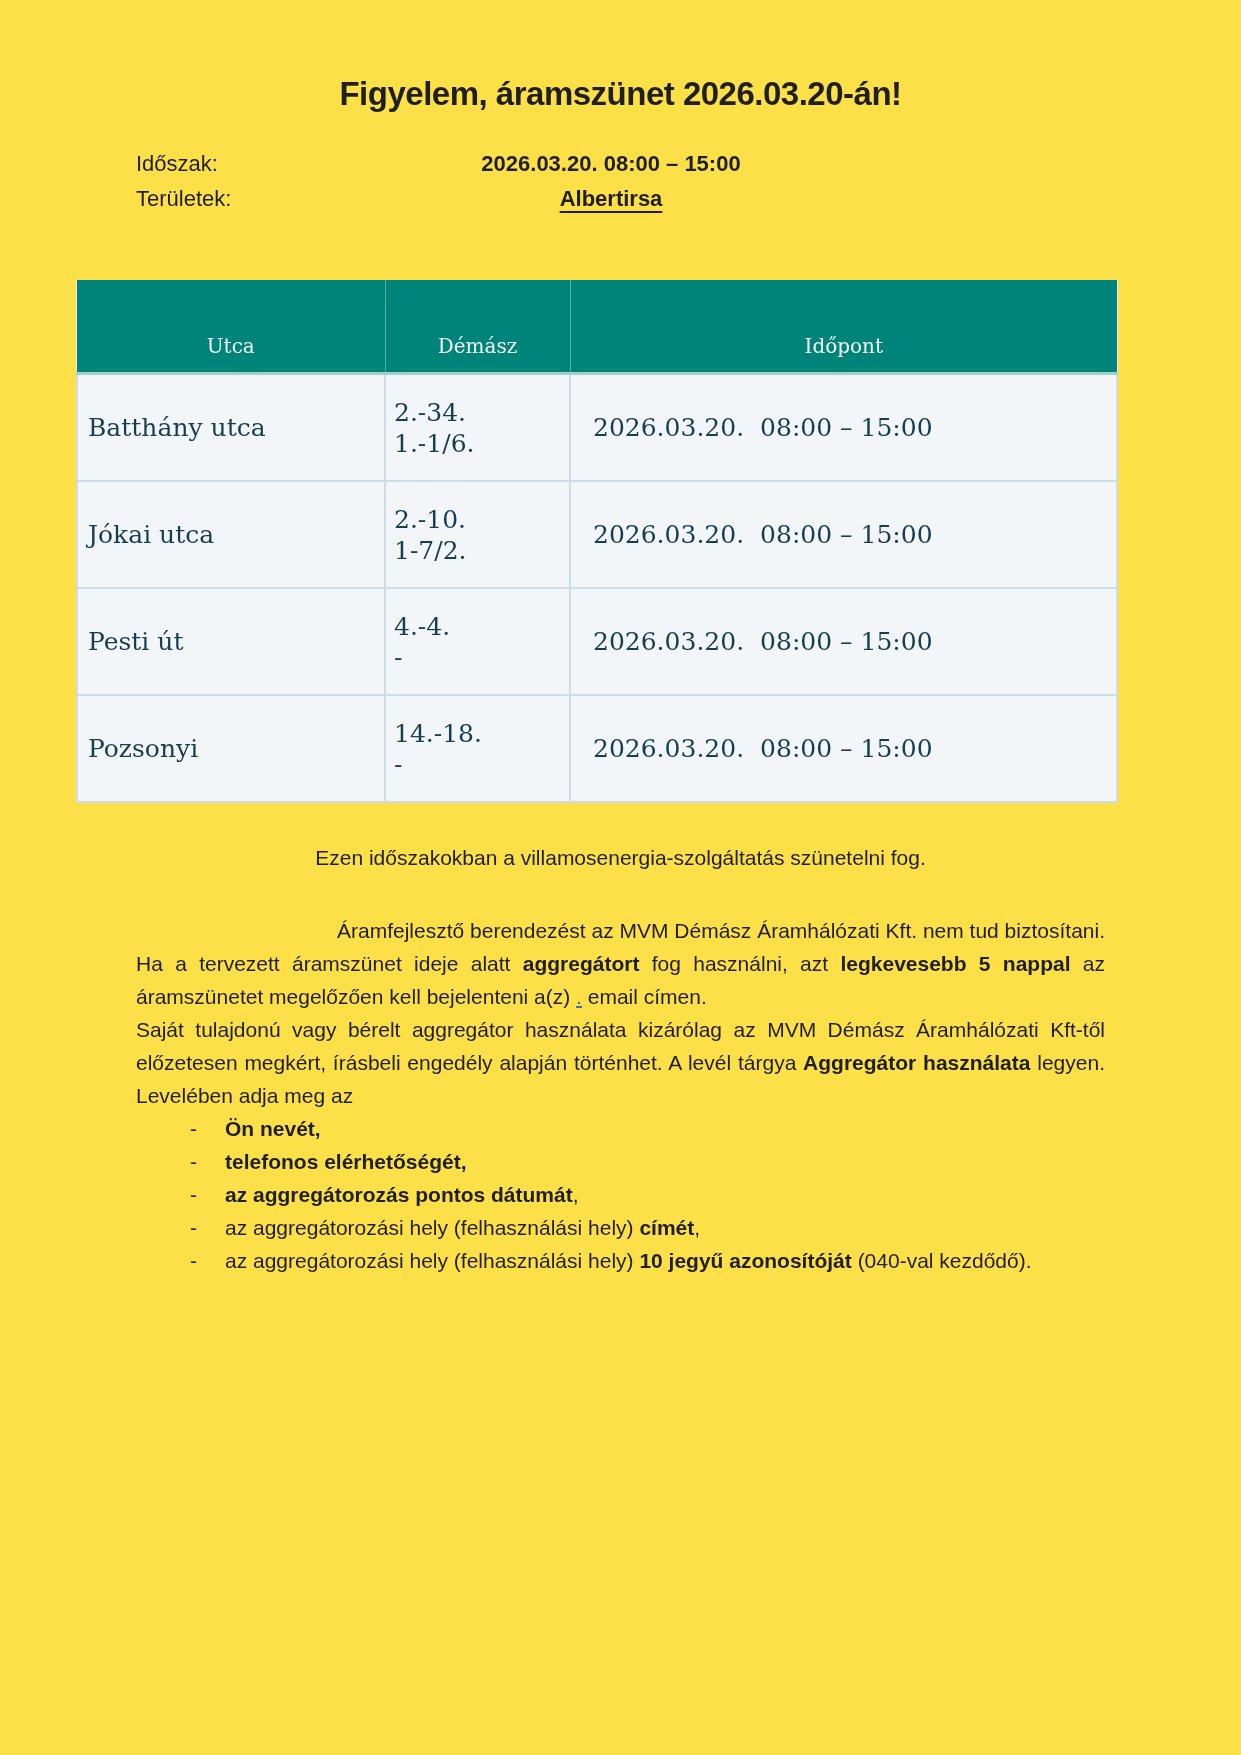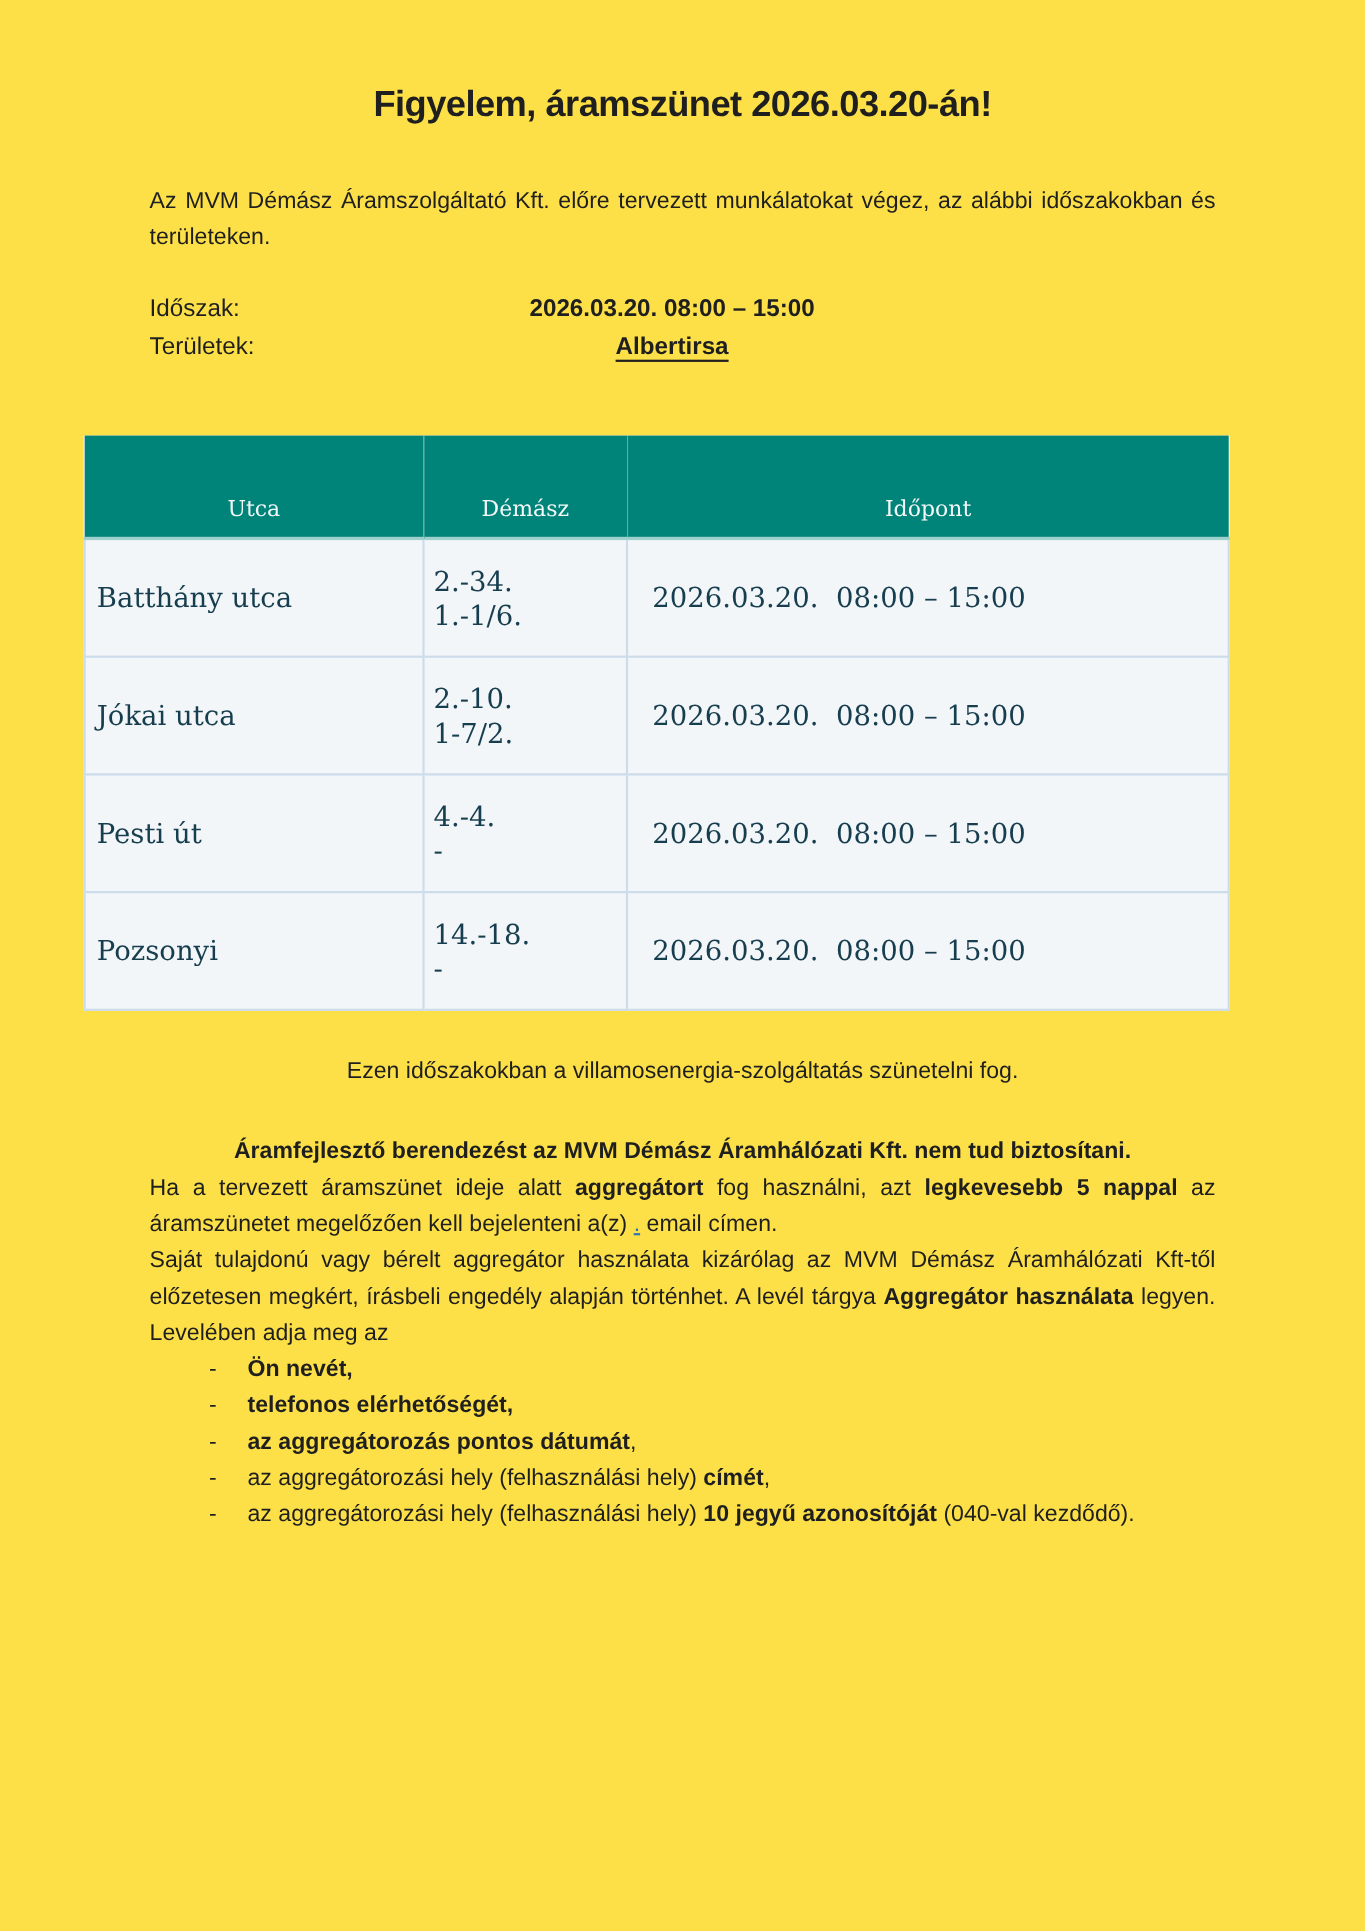--- a/index.html
+++ b/index.html
@@ -75,39 +75,38 @@
   .tgap { margin-left: 16px; }
 
   .center-note {
     margin: 38px 0 0 0;
     font-size: 21px; line-height: 33px;
     text-align: center;
   }
 
   .body-block { margin-top: 40px; font-size: 21px; line-height: 33px; }
   .body-block p { margin: 0; }
-  .bold-line { font-weight: 700; text-align: center; }
+  .bold-line { font-weight: 400; text-align: right; }
   .just { text-align: justify; }
   .b { font-weight: 700; }
   .lnk { color: #2e74b5; text-decoration: underline; cursor: pointer; }
 
   .list { margin: 0; }
   .li { display: flex; }
   .dash { width: 35px; flex: 0 0 35px; padding-left: 54px; }
   .litext { flex: 1; text-align: justify; }
 </style>
 </head>
 <body>
 
 <div class="page">
 
   <div class="content">
     <h1 class="title">Figyelem, áramszünet 2026.03.20-án!</h1>
 
-    <p class="intro">Az MVM Démász Áramszolgáltató Kft. előre tervezett munkálatokat végez, az alábbi időszakokban és területeken.</p>
 
     <div class="sched">
       <div class="srow">
         <span class="slabel">Időszak:</span>
         <span class="sval">2026.03.20. 08:00 – 15:00</span>
       </div>
       <div class="srow">
         <span class="slabel">Területek:</span>
         <span class="sval underline">Albertirsa</span>
       </div>

